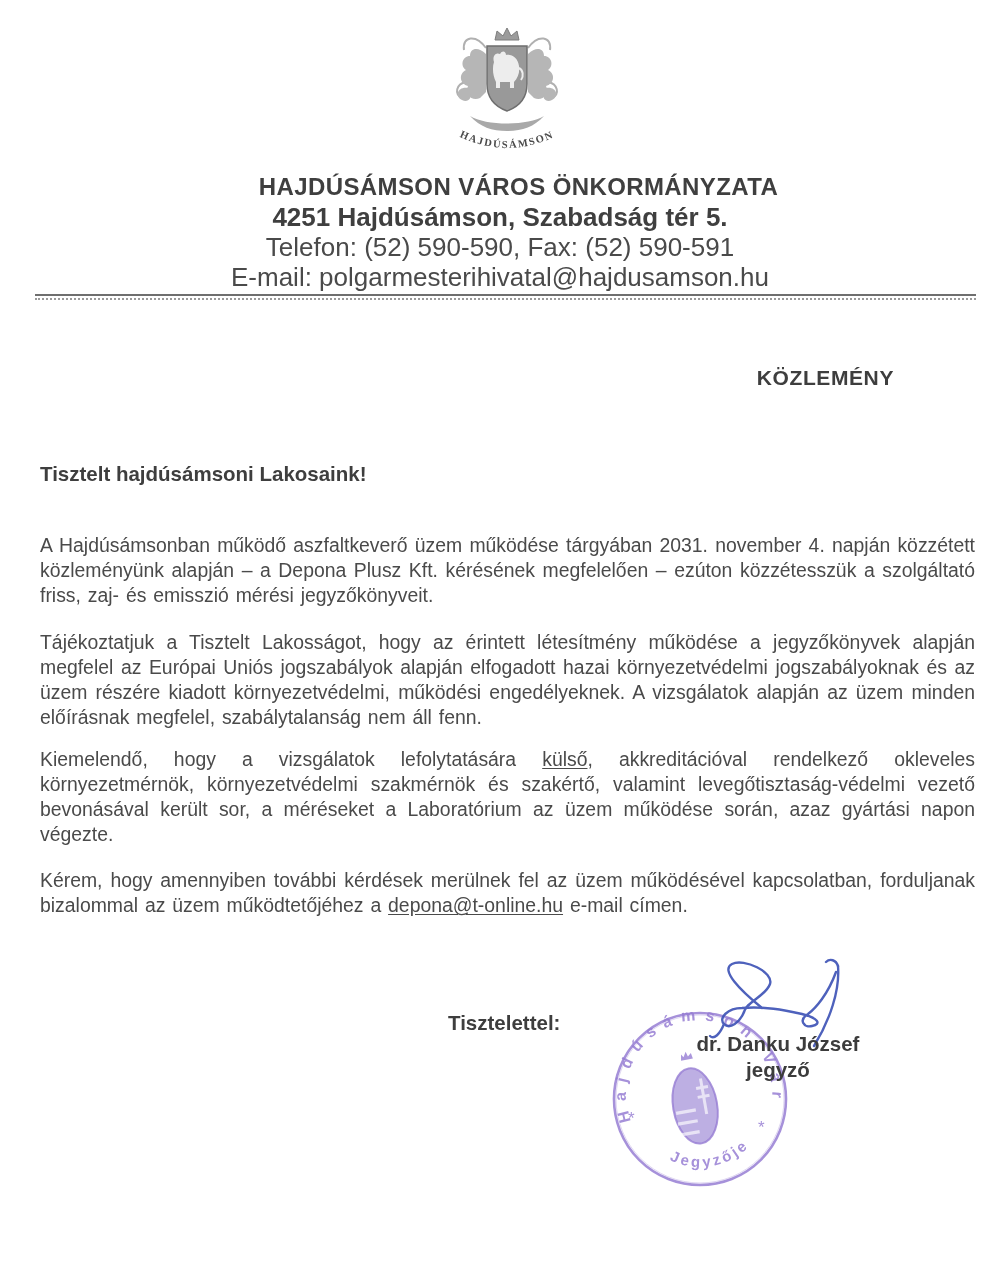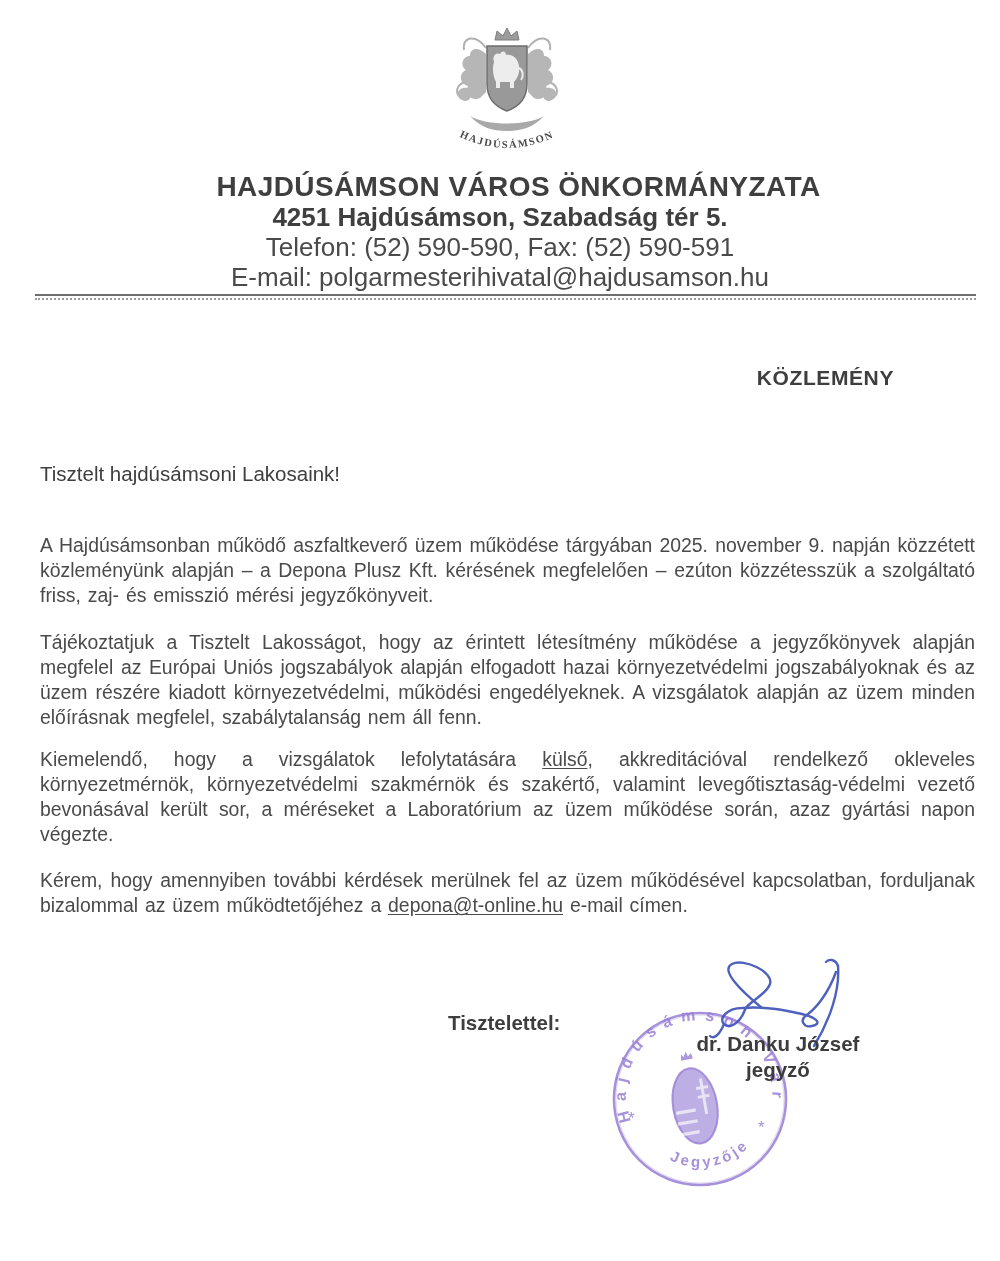--- a/index.html
+++ b/index.html
@@ -7,33 +7,33 @@
     position:relative; width:1000px; height:1261px; background:#fff;
     font-family:"Liberation Sans", sans-serif; color:#474747; overflow:hidden;
   }
   .abs { position:absolute; }
 
   
   .crest { top:24px; left:442px; width:130px; height:132px; }
 
   
   .letterhead { top:172px; left:0; right:0; text-align:center; line-height:30px; color:#3f3f3f; }
-  .letterhead .l1 { font-weight:bold; font-size:28px; letter-spacing:0.4px;margin-left:37px; }
+  .letterhead .l1 { font-weight:bold; font-size:24px; letter-spacing:0.4px;margin-left:37px; }
   .letterhead .l2 { font-weight:bold; font-size:26px; }
   .letterhead .l3, .letterhead .l4 { font-weight:normal; font-size:26px; color:#4a4a4a; }
 
   .divider {
     top:294px; left:35px; width:941px; height:2px;
     border-top:2px solid #6f6f6f; border-bottom:2px dotted #9a9a9a;
   }
 
   .doc-title { top:366px; left:0; width:894px; text-align:right;
     font-weight:bold; font-size:21px; letter-spacing:0.6px; color:#3e3e3e; }
 
-  .greeting { top:462px; left:40px; font-weight:normal; font-size:20.5px; color:#3e3e3e;text-align:center; }
+  .greeting { top:462px; left:40px; font-weight:bold; font-size:20.5px; color:#3e3e3e;text-align:center; }
 
   .para { left:40px; width:935px; font-size:19.4px; line-height:25px;
     text-align:justify; color:#4a4a4a; word-spacing:1.5px; margin:0; }
   .para-1 { top:533px; }
   .para-2 { top:630px; }
   .para-3 { top:747px; }
   .para-4 { top:868px; }
   .u { text-decoration:underline; text-underline-offset:2px; }
 
   .date-line { top:961px; left:40px; font-weight:bold; font-size:20.5px; color:#3e3e3e; }
@@ -87,21 +87,21 @@
     <div class="l3">Telefon: (52) 590-590, Fax: (52) 590-591</div>
     <div class="l4">E-mail: polgarmesterihivatal@hajdusamson.hu</div>
   </div>
 
   <div class="abs divider"></div>
 
   <div class="abs doc-title">KÖZLEMÉNY</div>
 
   <div class="abs greeting">Tisztelt hajdúsámsoni Lakosaink!</div>
 
-  <p class="abs para para-1">A Hajdúsámsonban működő aszfaltkeverő üzem működése tárgyában 2025. november 9. napján közzétett közleményünk alapján – a Depona Plusz Kft. kérésének megfelelően – ezúton közzétesszük a szolgáltató friss, zaj- és emisszió mérési jegyzőkönyveit.</p>
+  <p class="abs para para-1">A Hajdúsámsonban működő aszfaltkeverő üzem működése tárgyában 2031. november 4. napján közzétett közleményünk alapján – a Depona Plusz Kft. kérésének megfelelően – ezúton közzétesszük a szolgáltató friss, zaj- és emisszió mérési jegyzőkönyveit.</p>
 
   <p class="abs para para-2">Tájékoztatjuk a Tisztelt Lakosságot, hogy az érintett létesítmény működése a jegyzőkönyvek alapján megfelel az Európai Uniós jogszabályok alapján elfogadott hazai környezetvédelmi jogszabályoknak és az üzem részére kiadott környezetvédelmi, működési engedélyeknek. A vizsgálatok alapján az üzem minden előírásnak megfelel, szabálytalanság nem áll fenn.</p>
 
   <p class="abs para para-3"><span>Kiemelendő, hogy a vizsgálatok lefolytatására </span><span class="u">külső</span><span>, akkreditációval rendelkező okleveles környezetmérnök, környezetvédelmi szakmérnök és szakértő, valamint levegőtisztaság-védelmi vezető bevonásával került sor, a méréseket a Laboratórium az üzem működése során, azaz gyártási napon végezte.</span></p>
 
   <p class="abs para para-4"><span>Kérem, hogy amennyiben további kérdések merülnek fel az üzem működésével kapcsolatban, forduljanak bizalommal az üzem működtetőjéhez a </span><span class="u">depona@t-online.hu</span><span> e-mail címen.</span></p>
 
 
   <div class="abs closing">Tisztelettel:</div>
 

